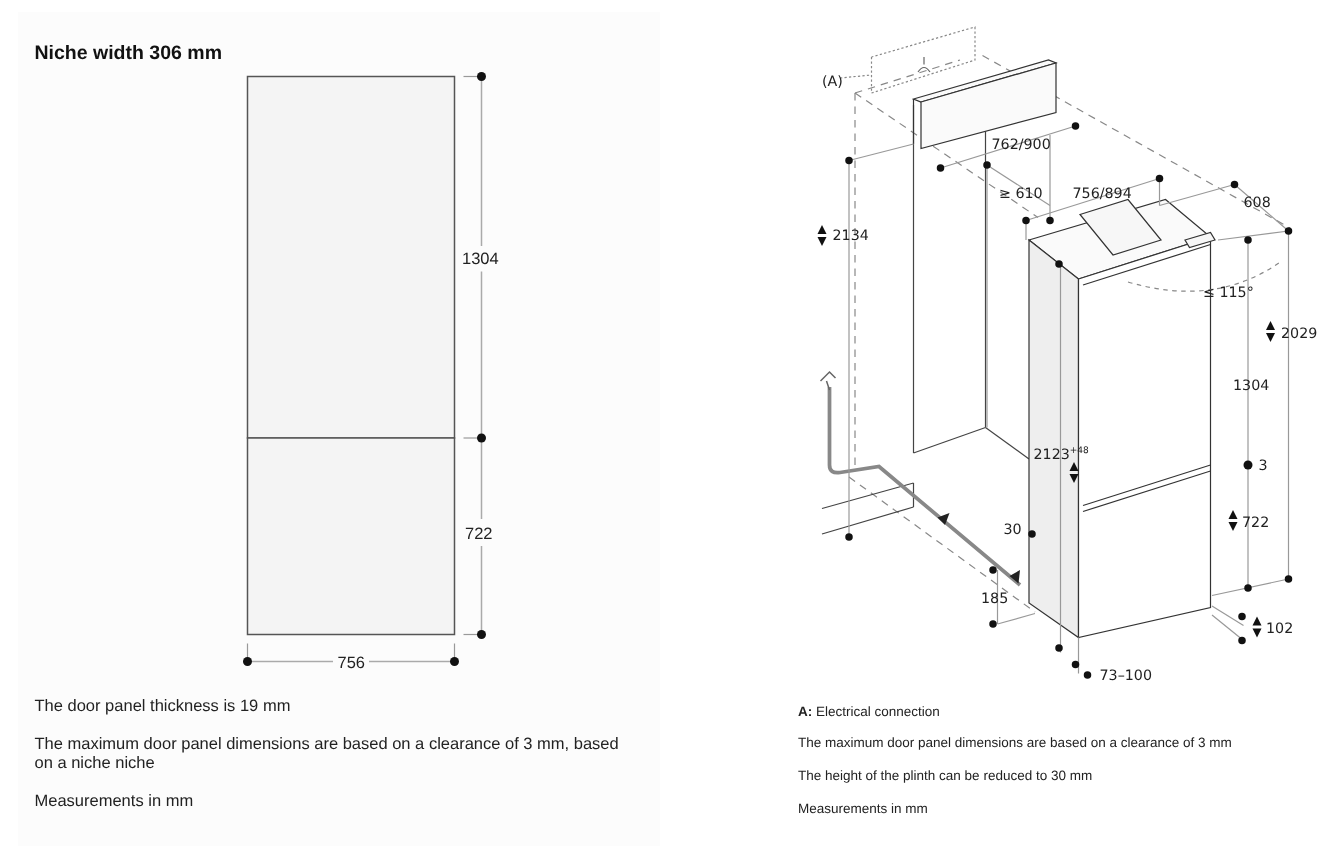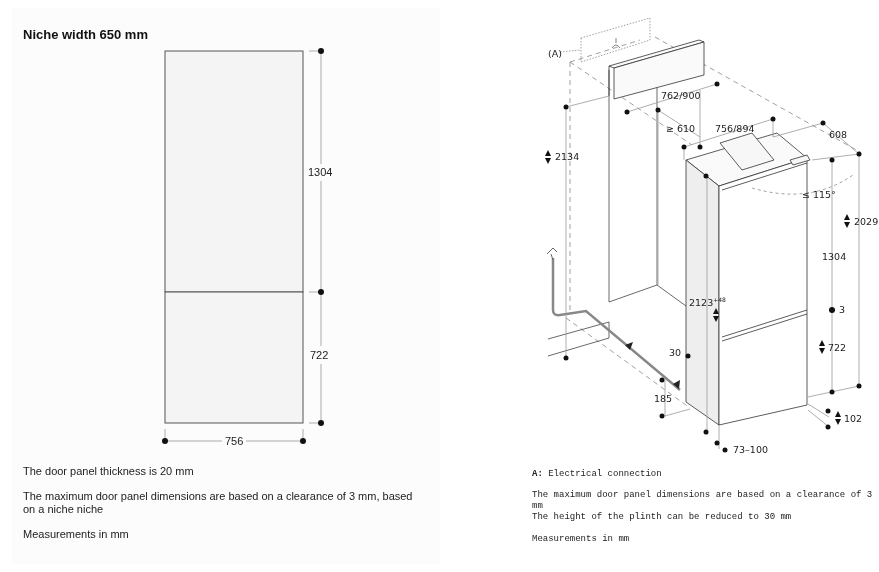--- a/index.html
+++ b/index.html
@@ -1,30 +1,30 @@
 <!DOCTYPE html>
 <html><head>
 <meta charset="utf-8">
 <style>
   html, body { margin:0; padding:0; background:#ffffff; }
   body { width:879px; height:572px; position:relative; overflow:hidden; font-family:"Liberation Sans", sans-serif; color:#1a1a1a; }
   .left-panel { position:absolute; left:12px; top:8px; width:428px; height:556px; background:#fcfcfc; }
   .title { position:absolute; left:23px; top:27px; font-size:13px; font-weight:bold; color:#111; }
   .note { position:absolute; font-size:11px; color:#222; line-height:13px; }
-  .rnote { position:absolute; font-size:9px; color:#222; line-height:11px; font-family:Liberation Mono, monospace; }
+  .rnote { position:absolute; font-size:9px; color:#222; line-height:11px; font-family:Liberation Sans, sans-serif; }
   svg text { font-family:"DejaVu Sans", sans-serif; }
   .dimlbl { font-size:11px; fill:#222; font-family:"Liberation Sans", sans-serif; }
   .rlbl { font-size:9.5px; fill:#222; }
 </style>
 </head>
 <body>
 
 <div class="left-panel"></div>
 
-<div class="title">Niche width 650 mm</div>
+<div class="title">Niche width 306 mm</div>
 
 <svg style="position:absolute;left:0;top:0" width="440" height="460">
 
   <rect x="165" y="51" width="138" height="241" fill="#f4f4f4" stroke="#555" stroke-width="1"></rect>
   <rect x="165" y="292" width="138" height="131" fill="#f4f4f4" stroke="#555" stroke-width="1"></rect>
 
   <g>
     <line x1="309" y1="51" x2="321" y2="51" stroke="#999" stroke-width="0.8"></line>
     <line x1="309" y1="292" x2="321" y2="292" stroke="#999" stroke-width="0.8"></line>
     <line x1="309" y1="423" x2="321" y2="423" stroke="#999" stroke-width="0.8"></line>
@@ -42,21 +42,21 @@
     <line x1="165" y1="429" x2="165" y2="440" stroke="#999" stroke-width="0.8"></line>
     <line x1="303" y1="429" x2="303" y2="440" stroke="#999" stroke-width="0.8"></line>
     <line x1="165" y1="441" x2="222" y2="441" stroke="#aaa" stroke-width="1"></line>
     <line x1="246" y1="441" x2="303" y2="441" stroke="#aaa" stroke-width="1"></line>
     <circle cx="165" cy="441" r="3" fill="#111"></circle>
     <circle cx="303" cy="441" r="3" fill="#111"></circle>
   </g>
   <text class="dimlbl" x="225" y="445">756</text>
 </svg>
 
-<div class="note" style="left:23px;top:465px">The door panel thickness is 20 mm</div>
+<div class="note" style="left:23px;top:465px">The door panel thickness is 19 mm</div>
 <div class="note" style="left:23px;top:490px">The maximum door panel dimensions are based on a clearance of 3 mm, based</div>
 <div class="note" style="left:23px;top:503px">on a niche niche</div>
 <div class="note" style="left:23px;top:528px">Measurements in mm</div>
 
 <svg style="position:absolute;left:0;top:0" width="879" height="460">
   <g fill="none" stroke="#555" stroke-width="0.8">
 
     <g stroke="#888" stroke-dasharray="1.5,1.5">
       <polyline points="581,38 581,62 650,40 650,18 581,38"></polyline>
       <line x1="560" y1="52" x2="581" y2="50"></line>

